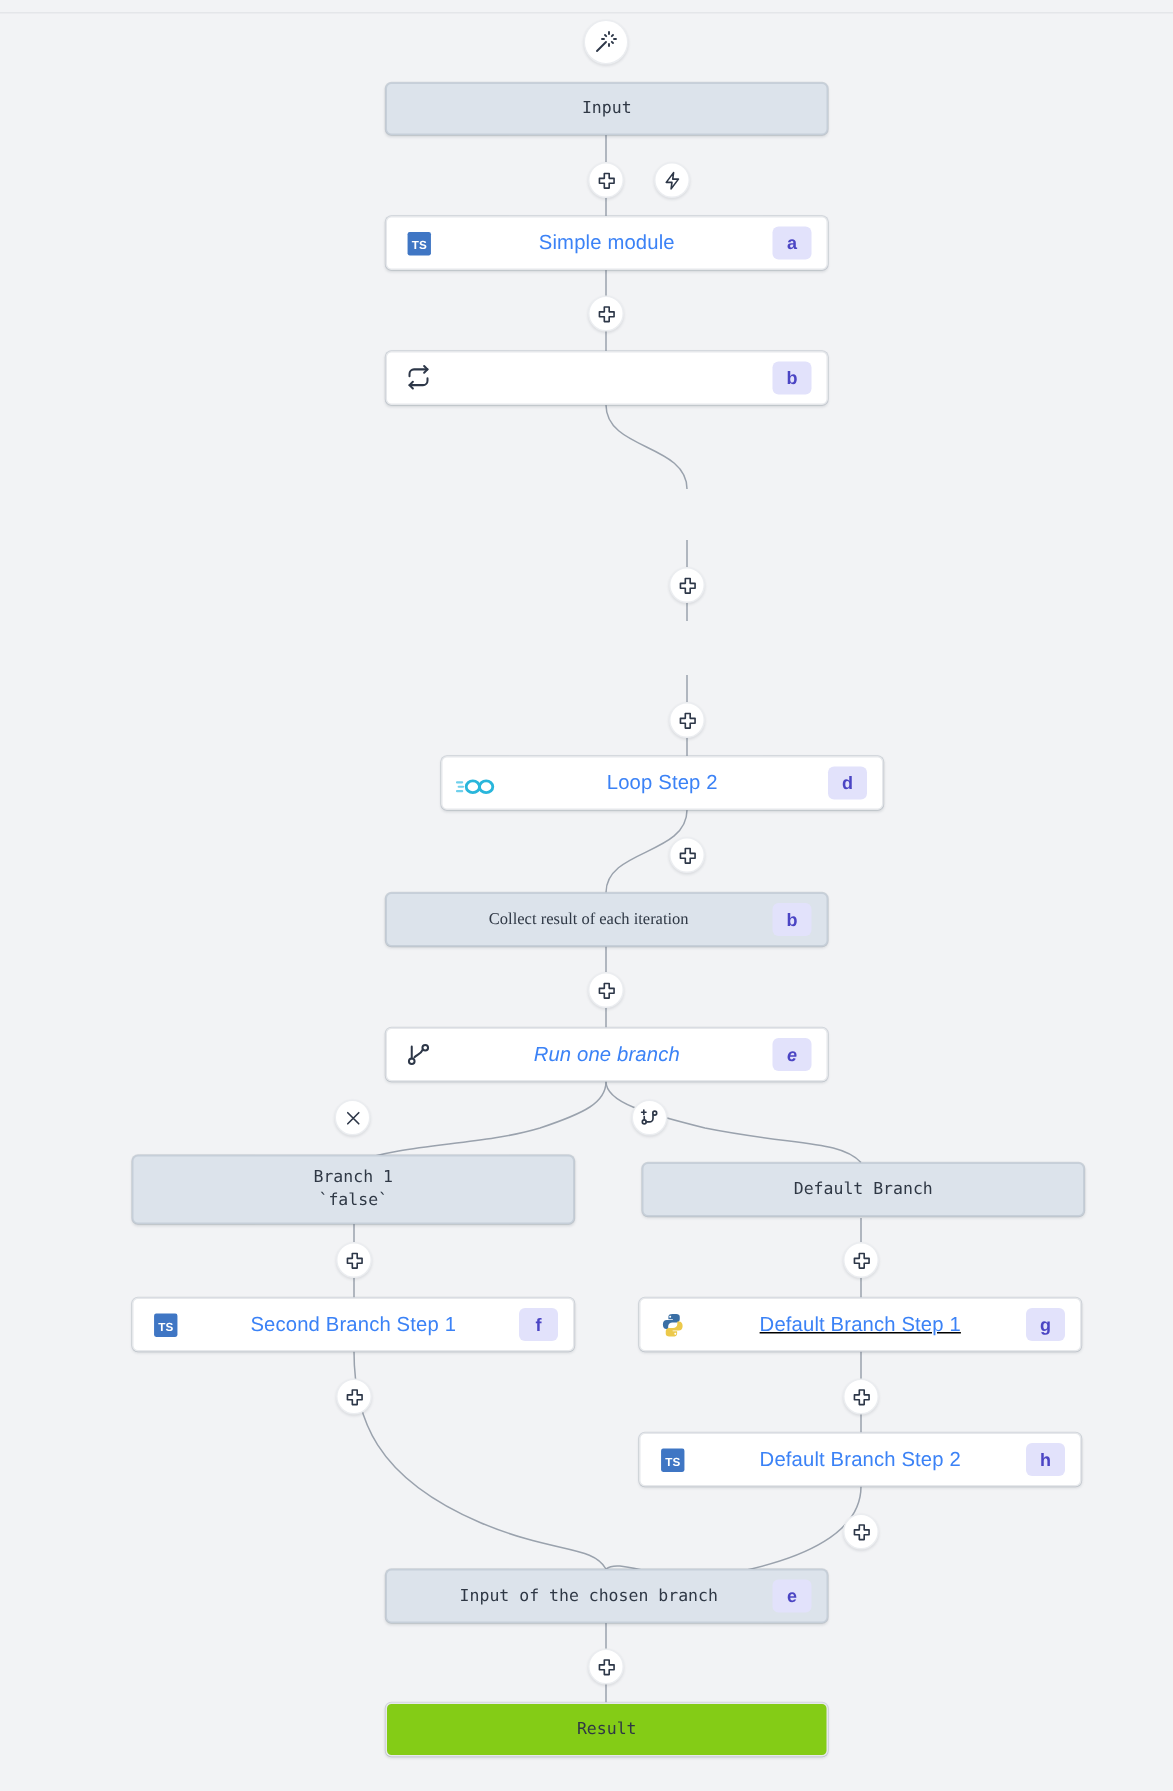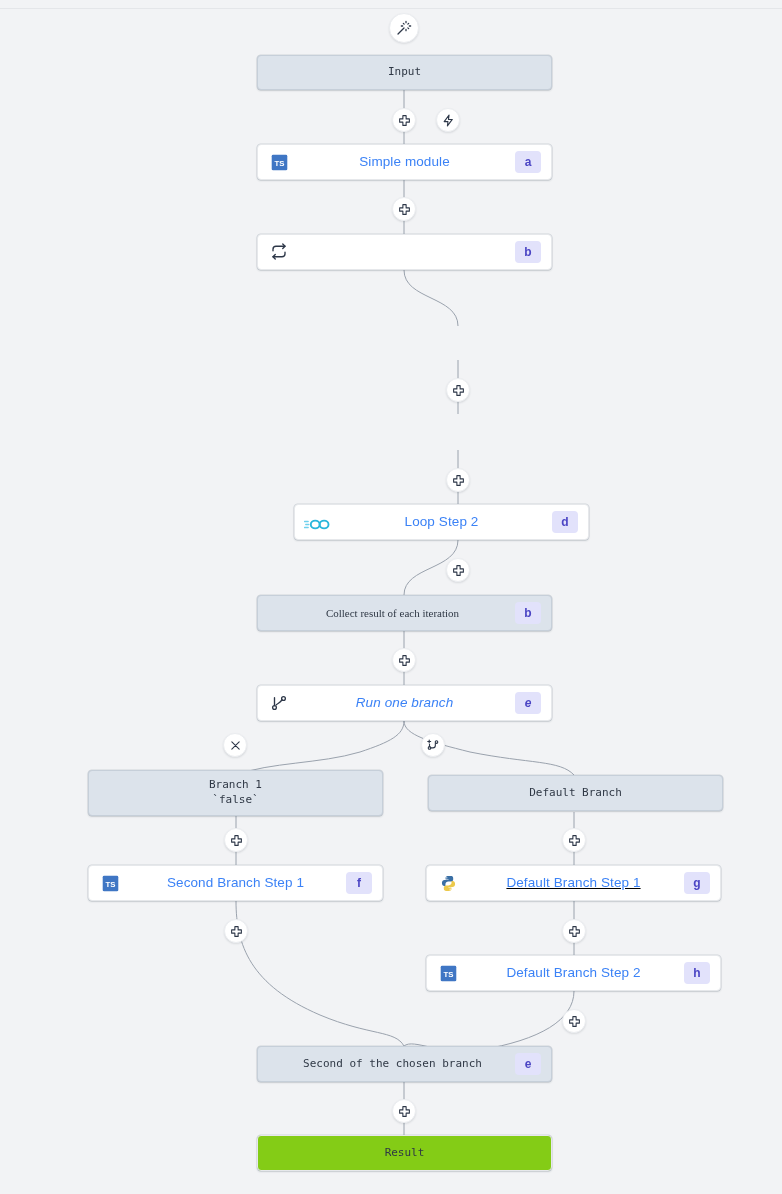--- a/index.html
+++ b/index.html
@@ -259,21 +259,21 @@
       <svg width="17" height="17" viewBox="0 0 24 24">
         <rect x="1" y="1" width="22" height="22" rx="2" fill="#3f76c4"></rect>
         <text x="12" y="17" font-family="Liberation Sans, sans-serif" font-size="11" font-weight="bold" fill="#ffffff" text-anchor="middle">TS</text>
       </svg>
     </span>
     <span class="node-label">Default Branch Step 2</span>
     <span class="badge">h</span>
   </div>
 
   <div class="node virtual" style="left:257px; top:1046px; width:295px; height:36px;">
-    <span class="node-label" style="padding-right:24px;">Second of the chosen branch</span>
+    <span class="node-label" style="padding-right:24px;">Input of the chosen branch</span>
     <span class="badge">e</span>
   </div>
 
   <div class="node plain" style="left:257px; top:1135px; width:295px; height:36px;">
     <span class="node-label">Result</span>
   </div>
 
   <div class="edge-btn" style="left:392px; top:108px;">
     <svg width="13" height="13" viewBox="0 0 24 24" fill="none" stroke="#2d3748" stroke-width="2" stroke-linejoin="round">
       <path d="M9 3h6v6h6v6h-6v6H9v-6H3V9h6z"></path>

